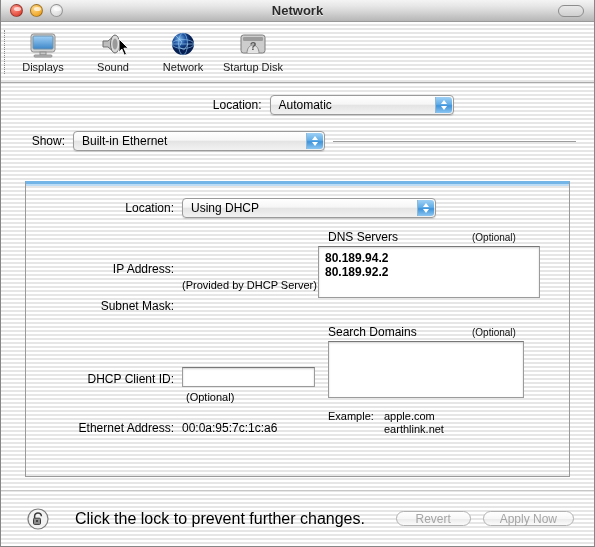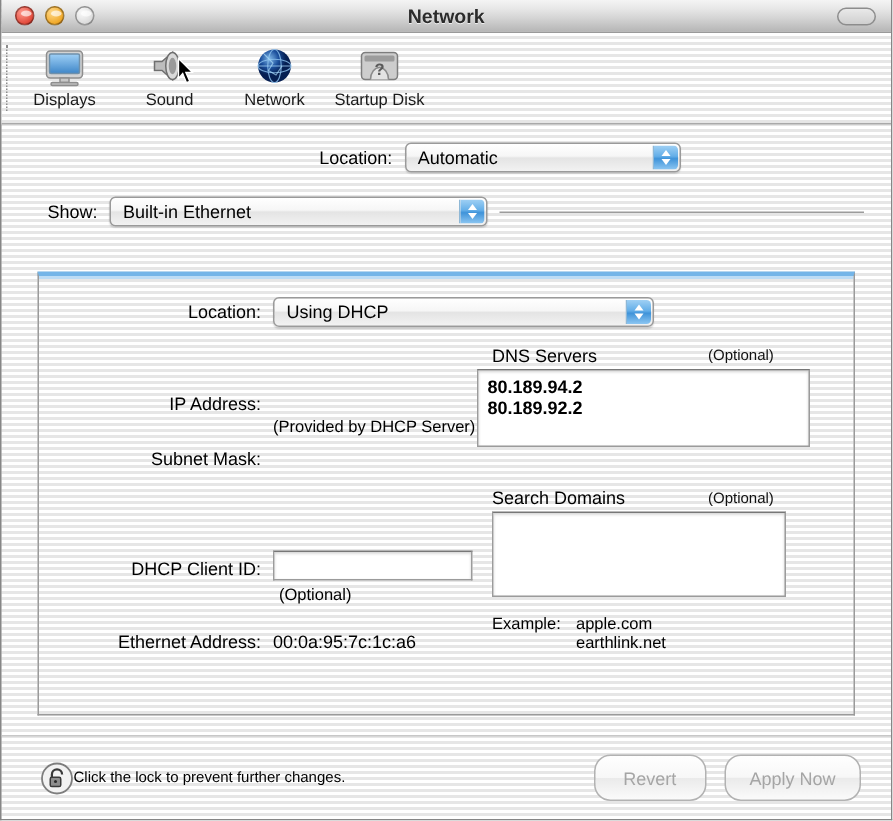--- a/index.html
+++ b/index.html
@@ -286,25 +286,25 @@
   .footer {
     position: absolute;
     left: 0; right: 0; bottom: 0;
     height: 56px;
     display: flex;
     align-items: center;
     padding: 0 12px;
     border-top: 1px solid #c7c7c7;
   }
   .lock-wrap { margin-left: 14px; display: flex; align-items: center; }
-  .lock-text { margin-left: 0; font-size: 10px; }
+  .lock-text { margin-left: 26px; font-size: 16px; }
   .btns { margin-left: auto; display: flex; gap: 12px; margin-right: 8px; }
   .abtn {
     min-width: 75px;
-    height: 31px;
+    height: 15px;
     padding: 0 16px;
     border: 1px solid #b2b2b2;
     border-radius: 11px;
     background: linear-gradient(to bottom, #ffffff 0%, #f7f7f7 50%, #eaeaea 51%, #fbfbfb 100%);
     color: #a5a5a5;
     font-size: 12px;
     display: flex;
     align-items: center;
     justify-content: center;
   }

